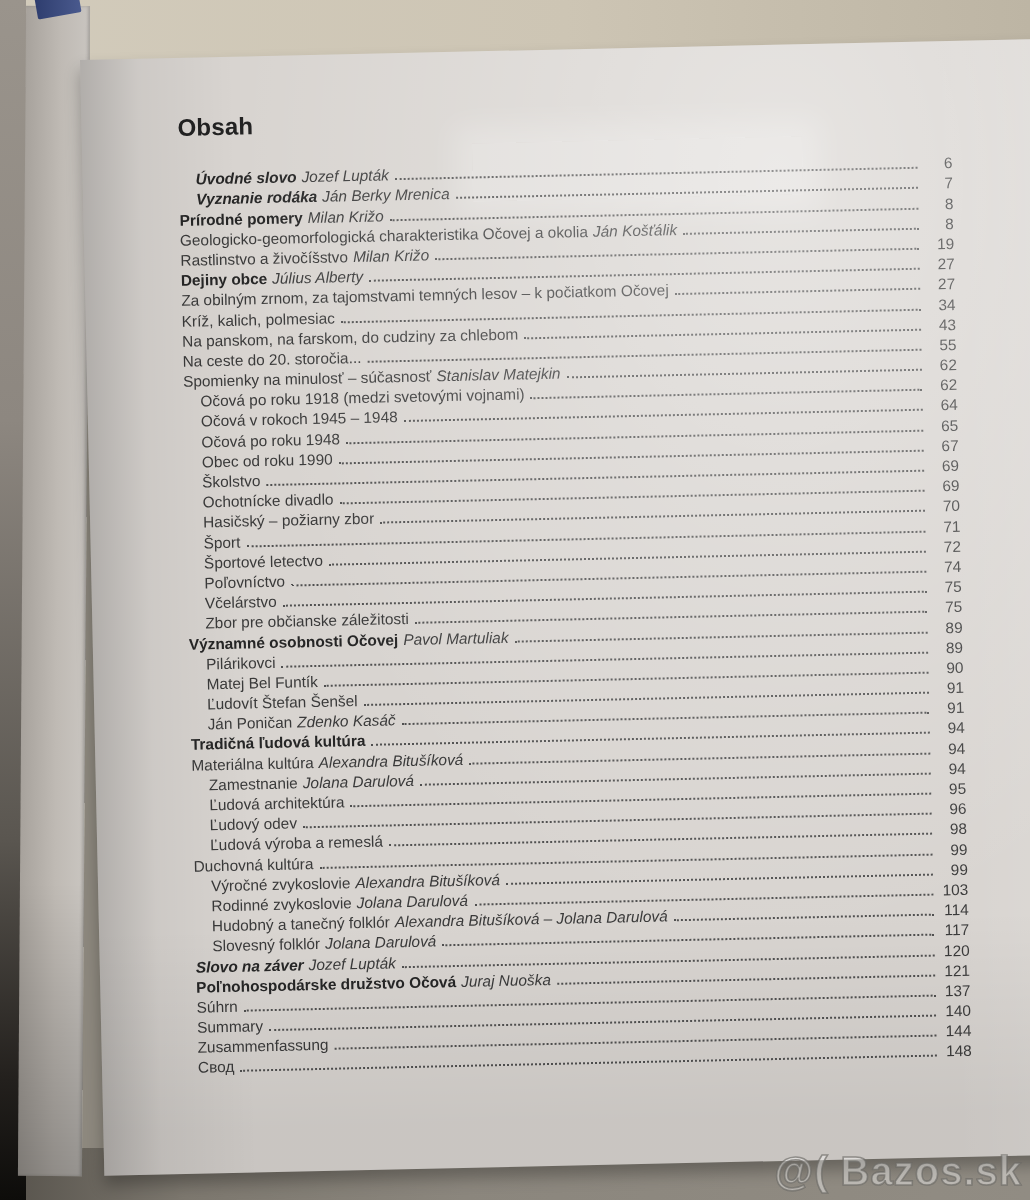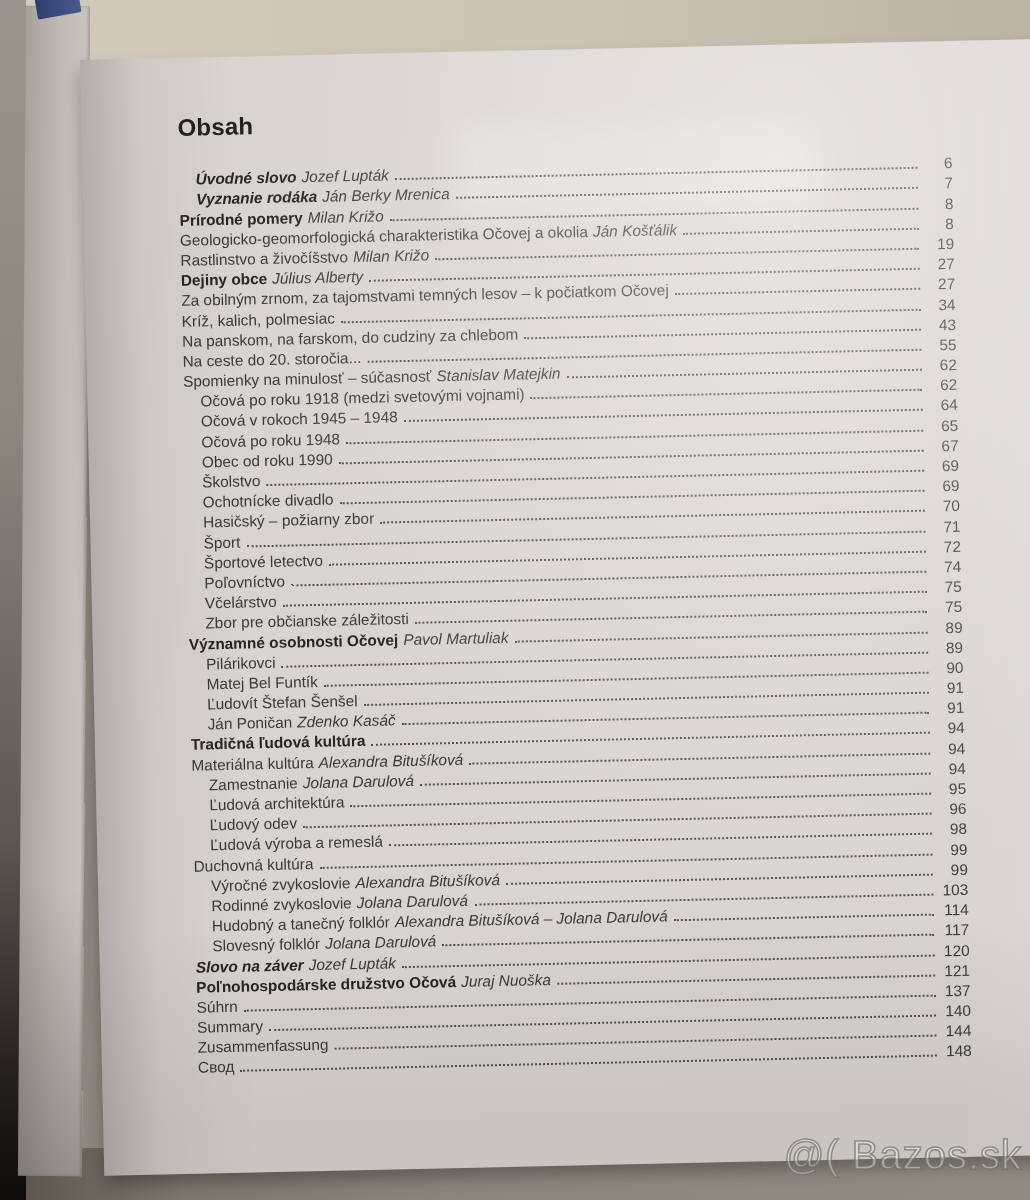--- a/index.html
+++ b/index.html
@@ -73,22 +73,22 @@
   .bold .label{ font-weight:700; color:#262626; }
   .bold-italic .label{ font-weight:700; font-style:italic; color:#262626; }
   .author{ font-style:italic; margin-left:5px; flex:0 0 auto; }
   .leader{
     flex:1 1 auto; min-width:10px;
     border-bottom:2px dotted #505050; margin:0 5px 4px 6px;
   }
   .pagenum{ flex:0 0 auto; min-width:30px; text-align:right; color:#3a3a3a; }
   
   .watermark{
-    position:absolute; right:8px; bottom:22px;
-    font-size:40px; font-weight:400; letter-spacing:1px;
+    position:absolute; right:8px; bottom:6px;
+    font-size:40px; font-weight:700; letter-spacing:1px;
     color:rgba(255,255,255,0.30);
     -webkit-text-stroke:1.6px rgba(105,103,99,0.65);
     text-shadow:0 0 2px rgba(255,255,255,0.15);
   }
 </style>
 </head>
 <body>
 
 <div class="scene">
   <div class="table-top"></div>

